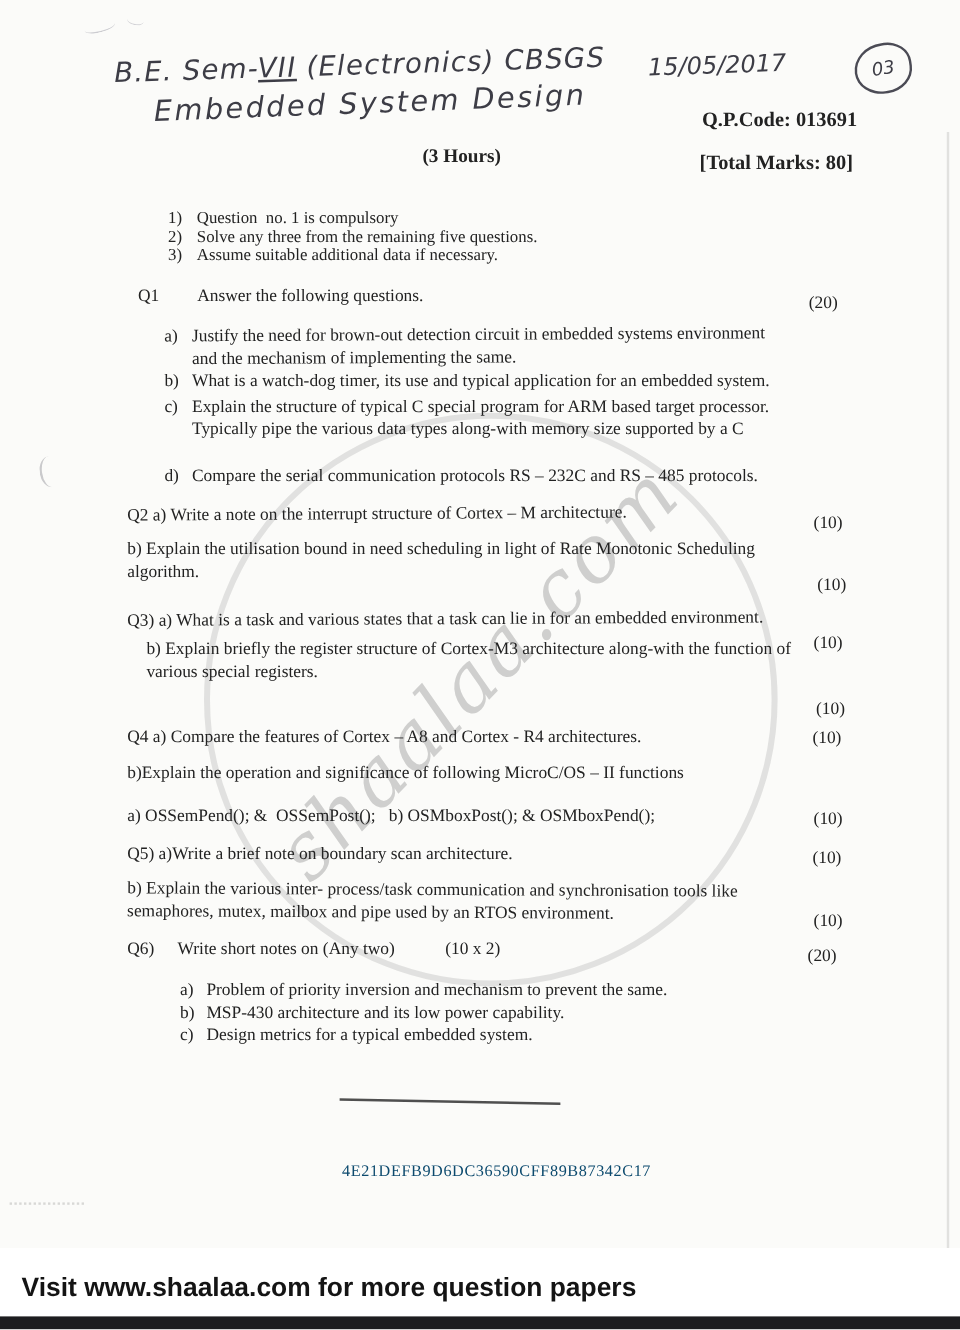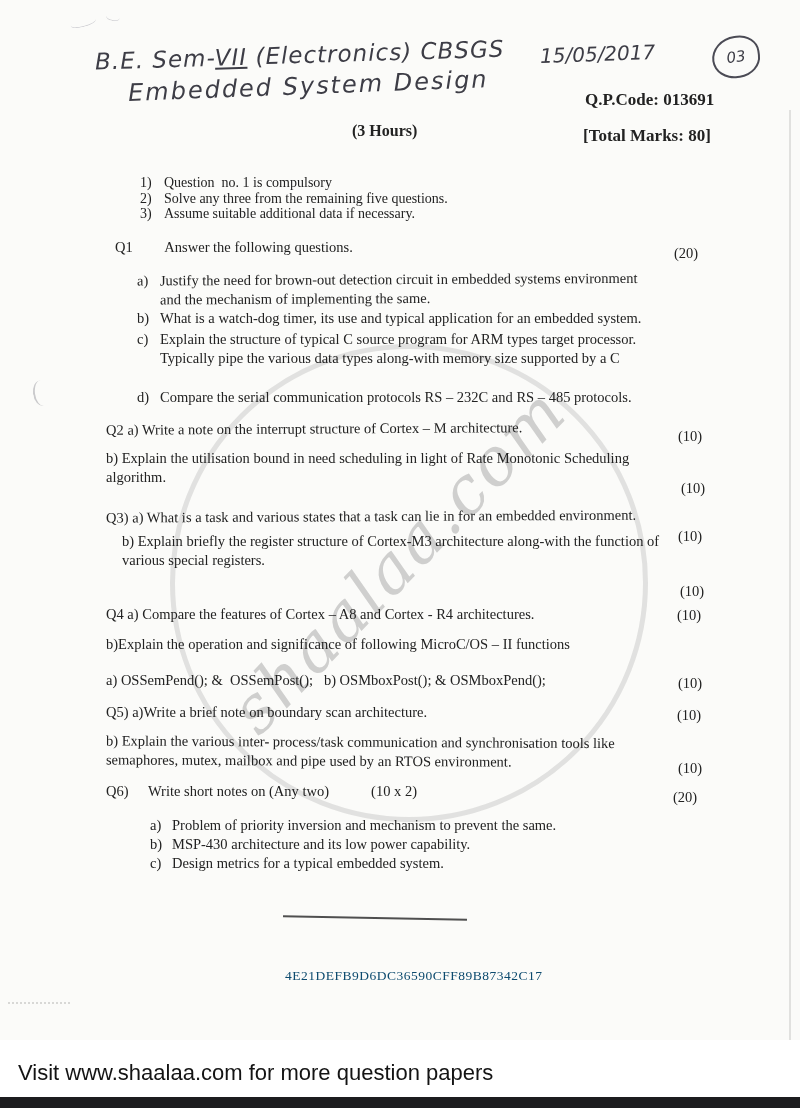--- a/index.html
+++ b/index.html
@@ -61,21 +61,21 @@
   .q6row{position:absolute;left:106px;top:783px;font-size:14.5px;}
   .q6row .q6lbl{display:inline-block;width:42px;}
   .q6row .q6mult{margin-left:42px;}
   .q6-items{position:absolute;left:172px;top:816px;font-size:14.5px;line-height:18.8px;}
   .q6-items .irow .lbl{width:22px;margin-left:-22px;flex:none;}
   
   .divider{position:absolute;left:283px;top:917px;width:184px;height:0;
            border-top:2px solid #4f4f4f;transform:rotate(1.1deg);}
   .doccode{position:absolute;left:285px;top:968px;font-size:13.5px;letter-spacing:.5px;
            color:#0c4a6e;}
-  .footer{position:absolute;left:0;top:1040px;width:800px;height:68px;background:#ffffff;}
+  .footer{position:absolute;left:0;top:1040px;width:800px;height:68px;background:#ffffff;font-weight:bold;}
   .footer-text{position:absolute;left:18px;top:20px;font-family:"Liberation Sans",sans-serif;
                font-size:22px;color:#141414;}
   .bottom-bar{position:absolute;left:0;top:1097px;width:800px;height:11px;background:#1d1d1f;}
   
   .edge-r{position:absolute;left:789px;top:110px;width:2px;height:935px;
           background:#dededb;opacity:.9;}
   .pencil-1{position:absolute;left:70px;top:18px;width:26px;height:8px;
             border-bottom:1px solid #b9b9c0;border-radius:50%;transform:rotate(-14deg);opacity:.7;}
   .pencil-2{position:absolute;left:106px;top:13px;width:14px;height:7px;
             border-bottom:1px solid #c2c2c8;border-radius:50%;transform:rotate(10deg);opacity:.7;}
@@ -134,21 +134,21 @@
     <span class="lbl">a)</span>
     <div>Justify the need for brown-out detection circuit in embedded systems environment</div>
     <div>and the mechanism of implementing the same.</div>
   </div>
   <div class="q1-item it-b">
     <span class="lbl">b)</span>
     <div>What is a watch-dog timer, its use and typical application for an embedded system.</div>
   </div>
   <div class="q1-item it-c">
     <span class="lbl">c)</span>
-    <div>Explain the structure of typical C source program for ARM types target processor.</div>
+    <div>Explain the structure of typical C special program for ARM based target processor.</div>
     <div>Typically pipe the various data types along-with memory size supported by a C</div>
   </div>
   <div class="q1-item it-d">
     <span class="lbl">d)</span>
     <div>Compare the serial communication protocols RS – 232C and RS – 485 protocols.</div>
   </div>
 
   <div class="para p-q2a">
     <div>Q2 a) Write a note on the interrupt structure of Cortex – M architecture.</div>
   </div>

